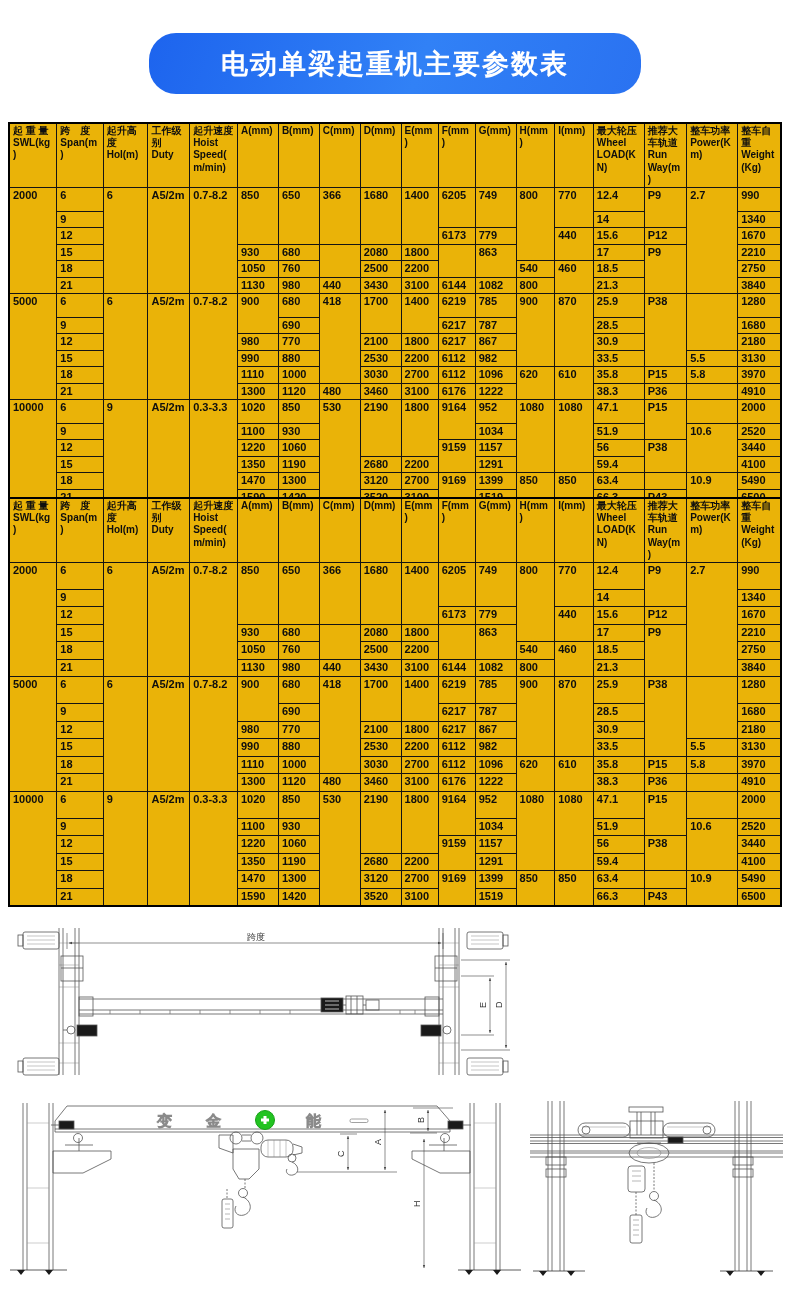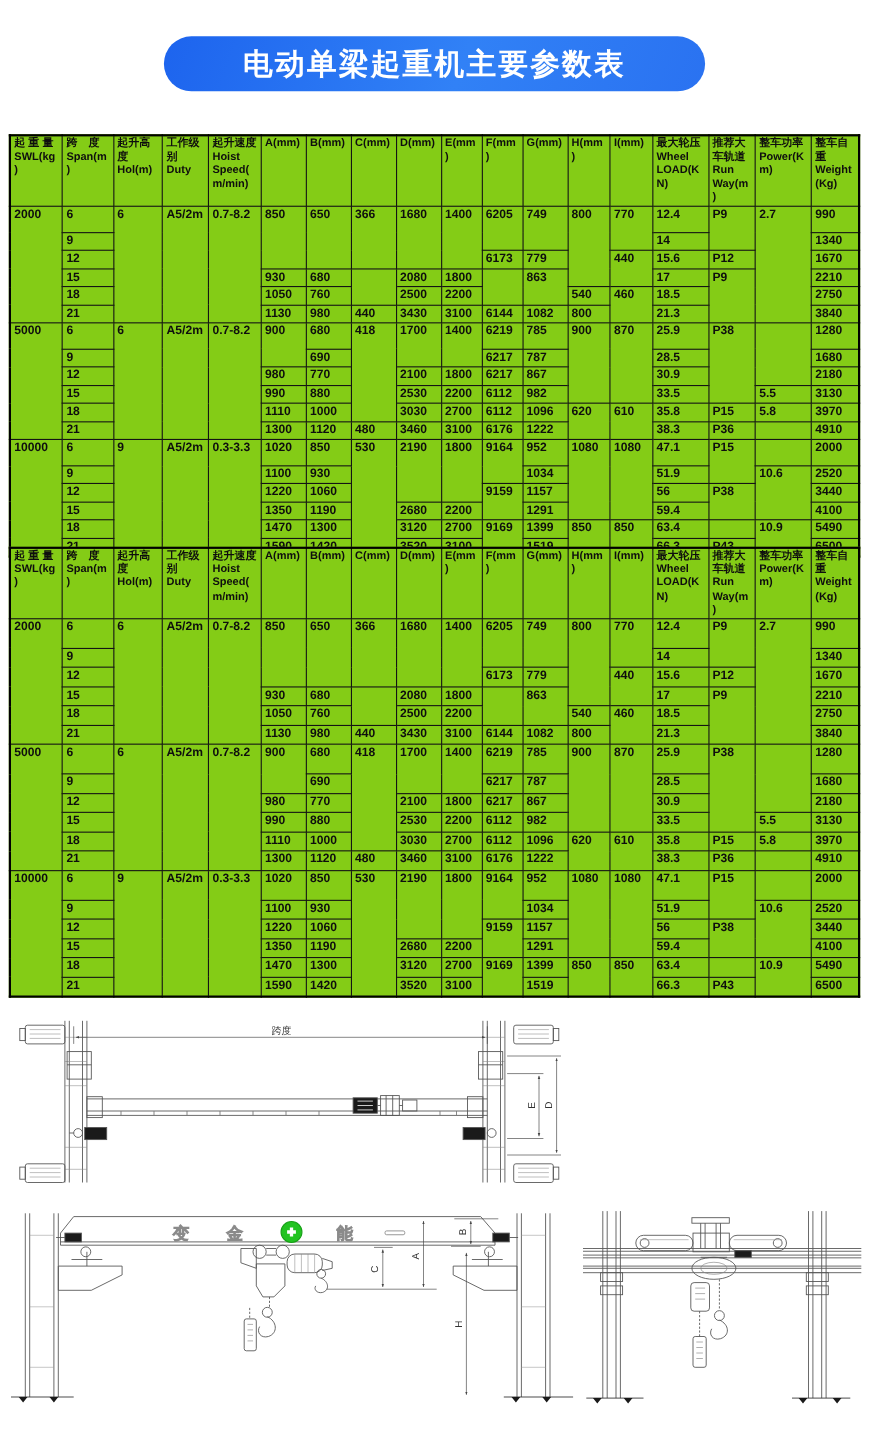--- a/index.html
+++ b/index.html
@@ -1,32 +1,32 @@
 <!DOCTYPE html>
 <html><head>
 <meta charset="utf-8">
 <style>
   html,body{margin:0;padding:0;}
   body{
     width:790px;height:1309px;position:relative;background:#ffffff;
     font-family:"Liberation Sans",sans-serif;overflow:hidden;
   }
   .banner{
-    position:absolute;left:149px;top:33px;width:492px;height:50px;
+    position:absolute;left:149px;top:33px;width:492px;height:61px;
     border-radius:27px;
     background:linear-gradient(110deg,#1d64ee 0%,#3181f6 55%,#2a72f1 100%);
     display:flex;align-items:center;justify-content:center;
   }
   .banner-title{
     color:#ffffff;font-size:27px;font-weight:700;letter-spacing:2px;white-space:nowrap;
   }
   .twrap{position:absolute;left:8px;width:774px;}
   #twrap1{top:122px;}
   #twrap2{top:497px;}
-  table{border-collapse:collapse;table-layout:fixed;width:774px;border:2px solid #000;background:#84cc16;}
+  table{border-collapse:collapse;table-layout:fixed;width:774px;border:2px solid #000;background:#eab308;}
   th,td{
     border:1px solid #141414;
     font-size:11px;font-weight:700;color:#0e0e0e;
     padding:1px 3px;vertical-align:top;text-align:left;
     overflow:hidden;line-height:1.22;word-break:break-word;
   }
   th{font-size:10px;height:60px;}
   .t1 tbody tr{height:15.5px;}
   .t1 tbody tr.first{height:24px;}
   .t2 tbody tr{height:17.5px;}

